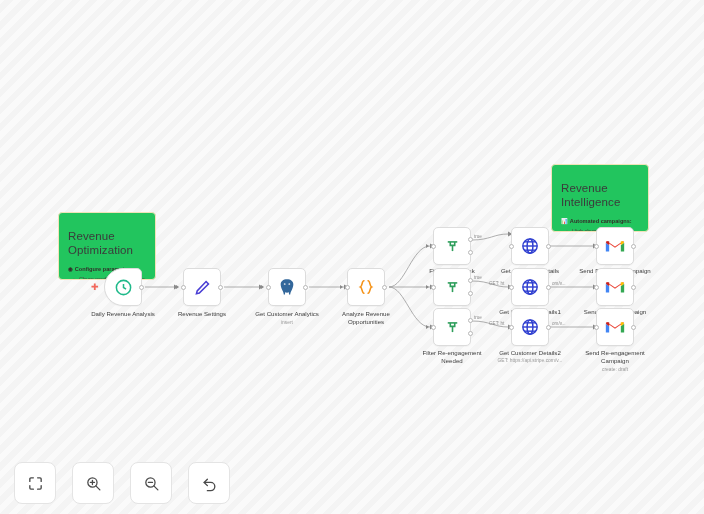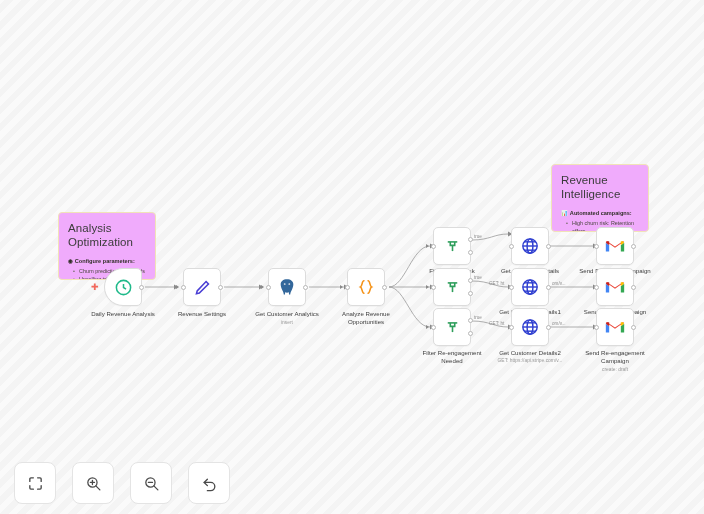--- a/index.html
+++ b/index.html
@@ -12,24 +12,24 @@
       #f4f4f4 0px, #f4f4f4 6px,
       #fafafa 6px, #fafafa 12px
     );
     position: relative;
   }
   #canvas { position:absolute; inset:0; }
 
   
   .sticky {
     position:absolute;
-    background:#f0abfc;
+    background:#22c55e;
     border:1px solid #f1e3b8;
     border-radius:4px;
-    padding:8px 9px;
+    padding:16px 9px;
     overflow:hidden;
   }
   .sticky h3 {
     font-size:11.5px;
     font-weight:400;
     color:#3b3b3b;
     line-height:1.22;
     letter-spacing:.1px;
   }
   .sticky .sec {
@@ -193,21 +193,21 @@
       <polygon points="508,231.5 512.5,234 508,236.5"></polygon>
       <polygon points="508,284.5 512.5,287 508,289.5"></polygon>
       <polygon points="508,324.5 512.5,327 508,329.5"></polygon>
       <polygon points="593,243.5 597.5,246 593,248.5"></polygon>
       <polygon points="593,284.5 597.5,287 593,289.5"></polygon>
       <polygon points="593,324.5 597.5,327 593,329.5"></polygon>
     </g>
   </svg>
 
   <div class="sticky" style="left:58px; top:212px; width:98px; height:68px;">
-    <h3>Analysis
+    <h3>Revenue
 Optimization</h3>
     <div class="sec">
       <span class="emo">◉</span>
       <span>Configure parameters:</span>
     </div>
     <ul>
       <li>Churn prediction thresholds</li>
       <li>Upselling triggers</li>
     </ul>
   </div>

